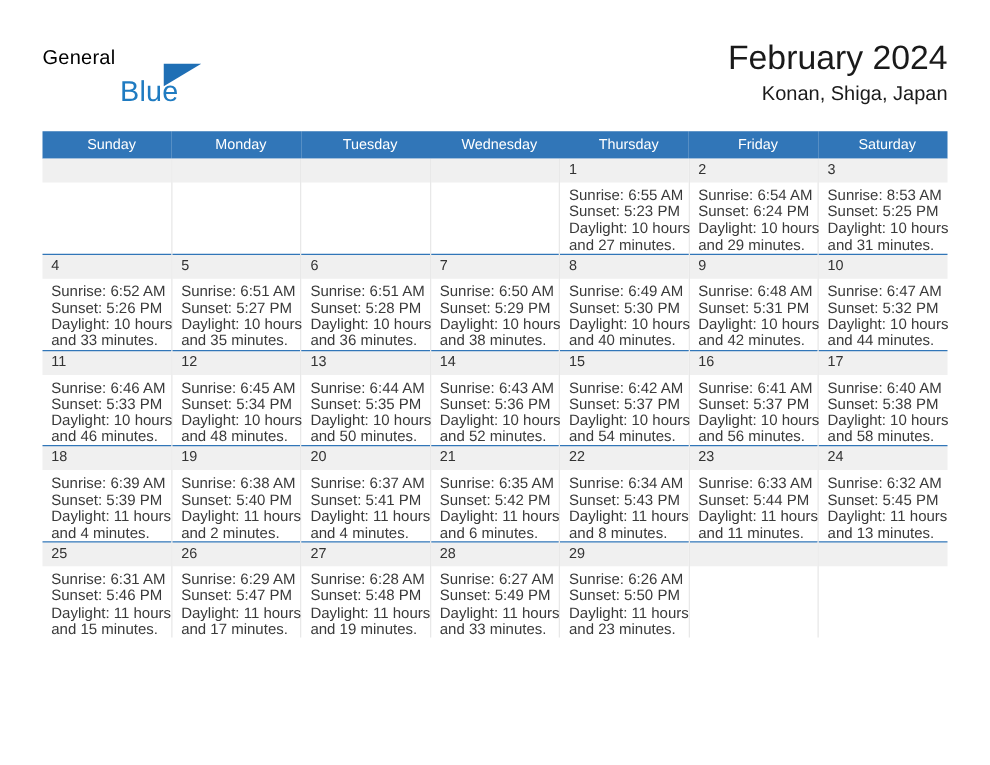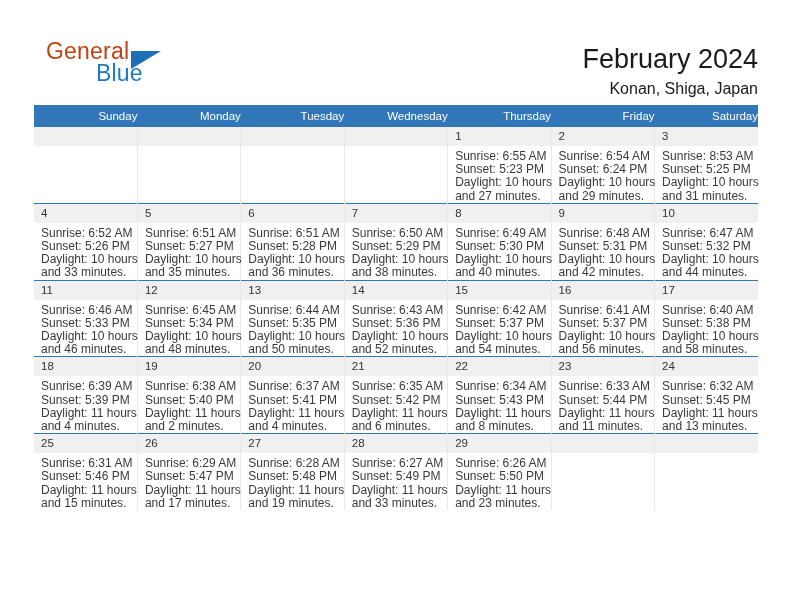--- a/index.html
+++ b/index.html
@@ -31,25 +31,25 @@
   }
   .brand {
     position: absolute;
     left: 0;
     top: 8px;
     width: 240px;
     height: 56px;
   }
   .brand-general {
     position: absolute;
-    left: 12px;
+    left: 0;
     top: 0;
-    font-size: 23px;
+    font-size: 16px;
     letter-spacing: 0.2px;
-    color: #c2410c;
+    color: #000000;
     font-family: "Liberation Sans", sans-serif;
   }
   .brand-blue {
     position: absolute;
     left: 62px;
     top: 22px;
     font-size: 23px;
     letter-spacing: 0.2px;
     color: #1f7bc1;
     font-family: "Liberation Sans", sans-serif;
@@ -63,21 +63,20 @@
     height: 0;
     border-left: 30px solid #1f6fb5;
     border-bottom: 18px solid transparent;
   }
 
   .title-block {
     position: absolute;
     right: 0;
     top: 0;
     text-align: right;
-    margin-top: 13px;
   }
   .cal-title {
     font-size: 27px;
     color: #1a1a1a;
     line-height: 32px;
     white-space: nowrap;
   }
   .cal-subtitle {
     font-size: 16px;
     color: #1a1a1a;
@@ -93,21 +92,21 @@
     top: 105px;
     width: 724px;
     border-collapse: collapse;
     table-layout: fixed;
   }
   .calendar th {
     background: #3176b8;
     color: #ffffff;
     font-size: 11.5px;
     font-weight: normal;
-    text-align: right;
+    text-align: center;
     padding: 5px 0 5px 7px;
     height: 12px;
     border: none;
   }
   .calendar td {
     vertical-align: top;
     padding: 0;
     border-top: 1.5px solid #3176b8;
     border-right: 1px solid #e8e8e8;
     height: 74px;

